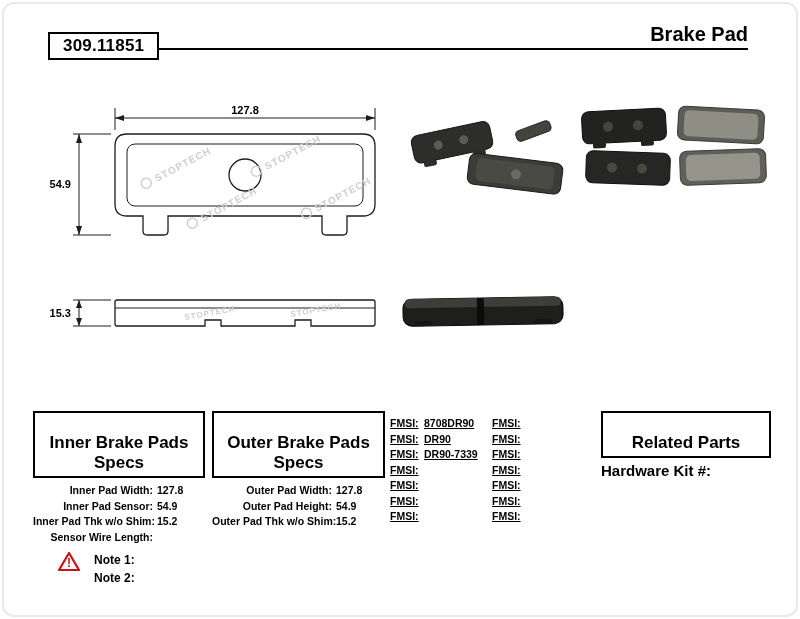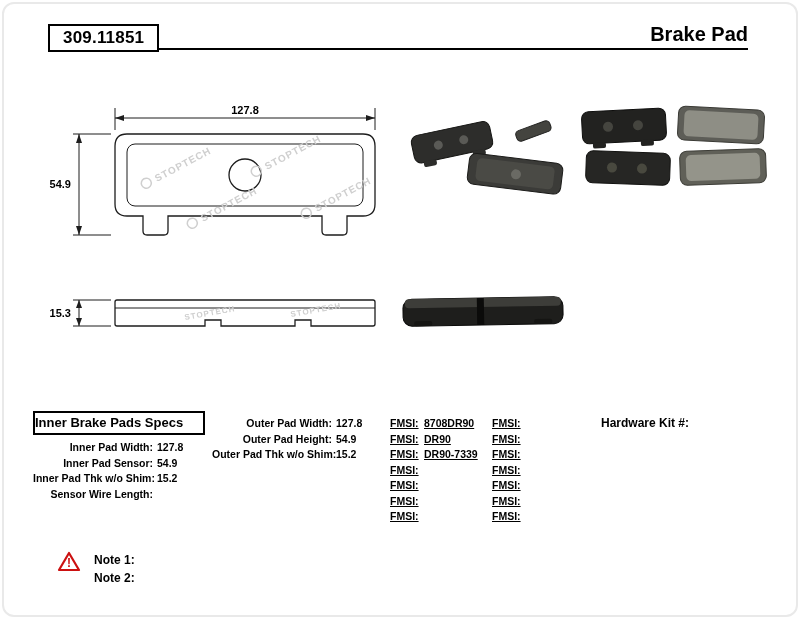--- a/index.html
+++ b/index.html
@@ -6,21 +6,21 @@
   body {
     width:800px; height:619px; position:relative;
     background:#ffffff; overflow:hidden;
     font-family:"Liberation Sans","DejaVu Sans",sans-serif;
     color:#000;
   }
   .frame { position:absolute; inset:2px; border:2px solid #e9e9e9; border-radius:12px; pointer-events:none; }
 
   
   .part-box {
-    position:absolute; left:48px; top:24px;
+    position:absolute; left:48px; top:32px;
     border:2px solid #000; padding:2px 13px;
     font-size:17px; font-weight:bold; letter-spacing:0.2px;
     background:#fff; z-index:2;
   }
   .header-rule { position:absolute; left:48px; top:48px; width:700px; height:2px; background:#000; }
   .product-title {
     position:absolute; right:52px; top:23px;
     font-size:20px; font-weight:bold;
   }
 
@@ -31,34 +31,34 @@
   .wm { font-size:10px; font-weight:bold; fill:#cfcfcf; letter-spacing:1px; }
   .outline { fill:#ffffff; stroke:#1d1d1d; stroke-width:1.3; }
   .thin { fill:none; stroke:#1d1d1d; stroke-width:1; }
   .dimline { stroke:#1d1d1d; stroke-width:1; }
   .arrow { fill:#1d1d1d; }
 
   
   .spec-col { position:absolute; top:411px; }
   .spec-header {
     border:2px solid #000; background:#fff;
-    font-size:13px; font-weight:bold; 
-    padding:2px 0 3px 0;
+    font-size:17px; font-weight:bold; text-align:center;
+    padding:20px 0 3px 0;
   }
   .spec-rows { margin-top:5px; }
   .spec-row { display:flex; line-height:15.5px; font-size:10.5px; font-weight:bold; white-space:nowrap; }
   .spec-label { width:120px; text-align:right; }
   .spec-value { margin-left:4px; }
 
   .fmsi-row { display:flex; line-height:15.5px; font-size:10.5px; font-weight:bold; white-space:nowrap;text-decoration:underline; }
   .fmsi-label { width:34px; }
   .fmsi-value { width:68px; }
   .fmsi-label2 { width:34px; }
 
-  .related-row { display:flex; line-height:15.5px; font-size:12px; font-weight:bold; }
+  .related-row { display:flex; line-height:15.5px; font-size:15px; font-weight:bold; }
   .related-value { margin-left:4px; }
 
   
   .warning { position:absolute; left:57px; top:551px; }
   .note { position:absolute; left:94px; font-size:12px; font-weight:bold; }
   .note-1 { top:553px; }
   .note-2 { top:571px; }
 </style>
 </head>
 <body>
@@ -192,20 +192,21 @@
       <span class="spec-value">15.2</span>
     </div>
     <div class="spec-row">
       <span class="spec-label">Sensor Wire Length:</span>
       <span class="spec-value"></span>
     </div>
   </div>
 </div>
 
 <div class="spec-col" style="left:212px; width:173px;">
+  <div class="spec-header">Outer Brake Pads Specs</div>
   <div class="spec-rows">
     <div class="spec-row">
       <span class="spec-label">Outer Pad Width:</span>
       <span class="spec-value">127.8</span>
     </div>
     <div class="spec-row">
       <span class="spec-label">Outer Pad Height:</span>
       <span class="spec-value">54.9</span>
     </div>
     <div class="spec-row">
@@ -256,20 +257,21 @@
     <div class="fmsi-row">
       <span class="fmsi-label">FMSI:</span>
       <span class="fmsi-value"></span>
       <span class="fmsi-label2">FMSI:</span>
       <span class="fmsi-value"></span>
     </div>
   </div>
 </div>
 
 <div class="spec-col" style="left:601px; width:170px;">
+  <div class="spec-header">Related Parts</div>
   <div class="spec-rows">
     <div class="related-row">
       <span>Hardware Kit #:</span>
       <span class="related-value"></span>
     </div>
   </div>
 </div>
 
 <svg class="warning" width="24" height="21" viewBox="0 0 24 21">
   <polygon points="12,2 22,19 2,19" fill="#ffffff" stroke="#cc1111" stroke-width="2.2" stroke-linejoin="round"></polygon>

